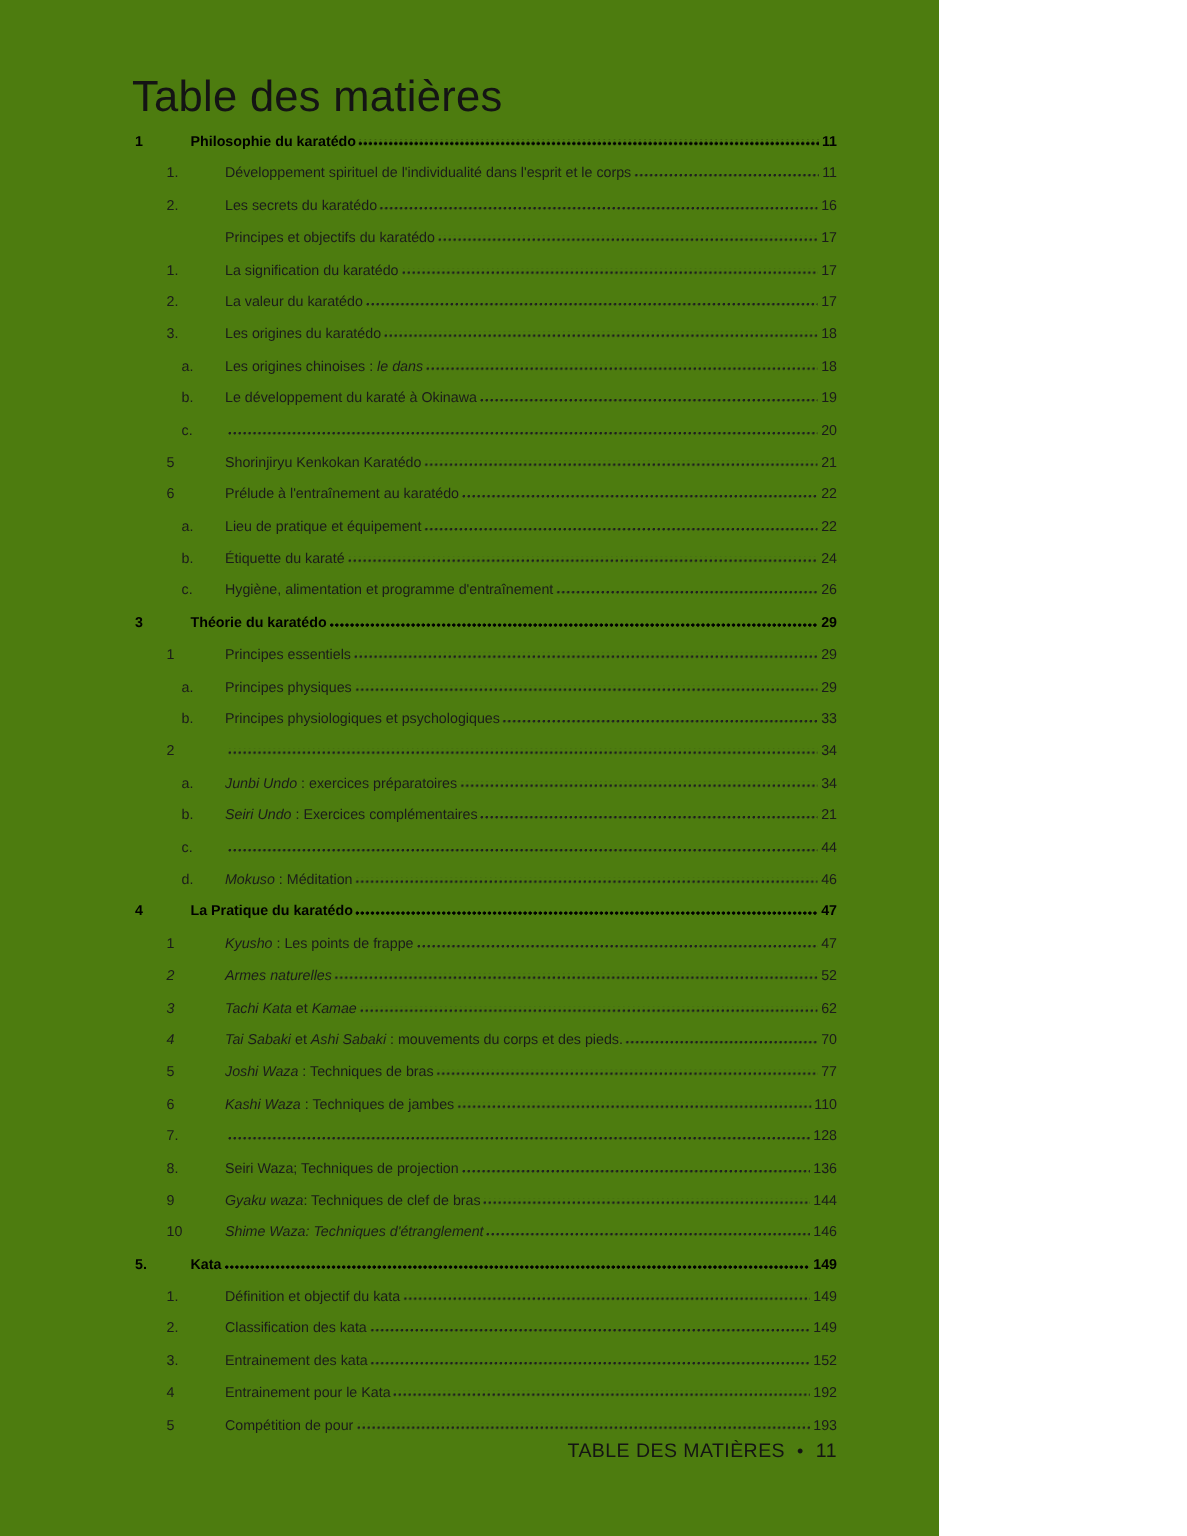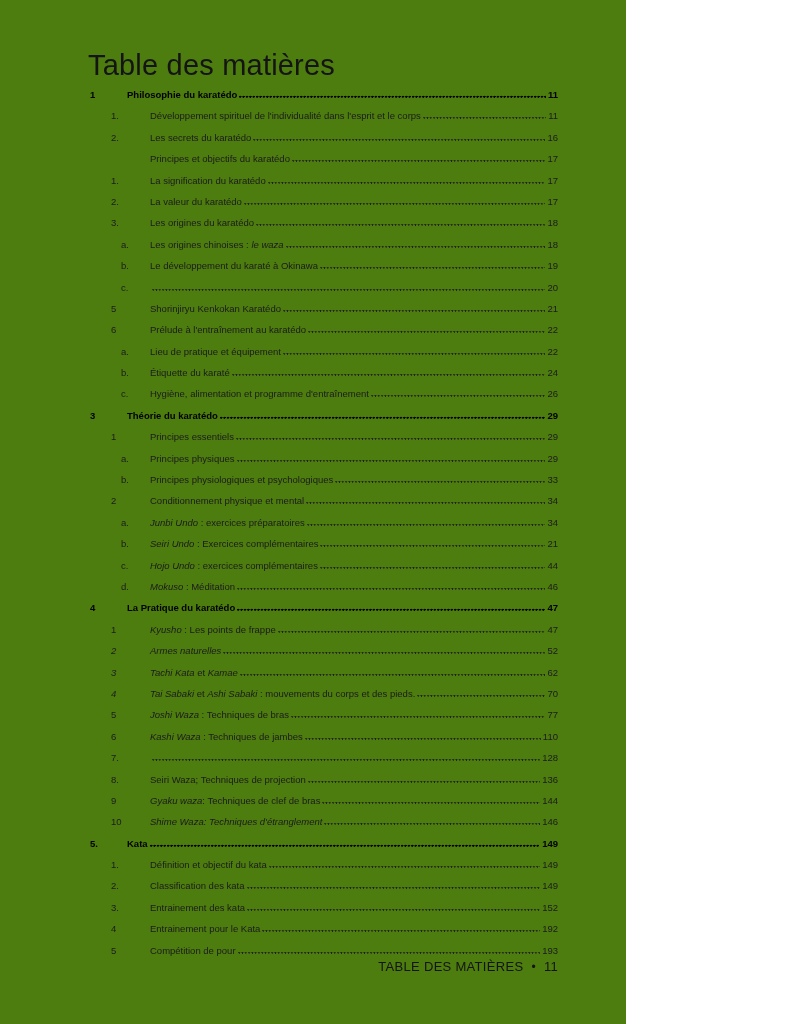--- a/index.html
+++ b/index.html
@@ -91,21 +91,21 @@
         <span class="page-no">17</span>
       </div>
       <div class="row lvl2">
         <span class="num">3.</span>
         <span class="label"><span>Les origines du karatédo</span></span>
         <span class="leader"></span>
         <span class="page-no">18</span>
       </div>
       <div class="row lvl3">
         <span class="num">a.</span>
-        <span class="label"><span>Les origines chinoises : </span><i>le waza</i></span>
+        <span class="label"><span>Les origines chinoises : </span><i>le dans</i></span>
         <span class="leader"></span>
         <span class="page-no">18</span>
       </div>
       <div class="row lvl3">
         <span class="num">b.</span>
         <span class="label"><span>Le développement du karaté à Okinawa</span></span>
         <span class="leader"></span>
         <span class="page-no">19</span>
       </div>
       <div class="row lvl3">
@@ -162,39 +162,37 @@
         <span class="page-no">29</span>
       </div>
       <div class="row lvl3">
         <span class="num">b.</span>
         <span class="label"><span>Principes physiologiques et psychologiques</span></span>
         <span class="leader"></span>
         <span class="page-no">33</span>
       </div>
       <div class="row lvl2">
         <span class="num">2</span>
-        <span class="label"><span>Conditionnement physique et mental</span></span>
         <span class="leader"></span>
         <span class="page-no">34</span>
       </div>
       <div class="row lvl3">
         <span class="num">a.</span>
         <span class="label"><i>Junbi Undo</i><span> : exercices préparatoires</span></span>
         <span class="leader"></span>
         <span class="page-no">34</span>
       </div>
       <div class="row lvl3">
         <span class="num">b.</span>
         <span class="label"><i>Seiri Undo</i><span> : Exercices complémentaires</span></span>
         <span class="leader"></span>
         <span class="page-no">21</span>
       </div>
       <div class="row lvl3">
         <span class="num">c.</span>
-        <span class="label"><i>Hojo Undo</i><span> : exercices complémentaires</span></span>
         <span class="leader"></span>
         <span class="page-no">44</span>
       </div>
       <div class="row lvl3">
         <span class="num">d.</span>
         <span class="label"><i>Mokuso</i><span> : Méditation</span></span>
         <span class="leader"></span>
         <span class="page-no">46</span>
       </div>
       <div class="row lvl1 b">

